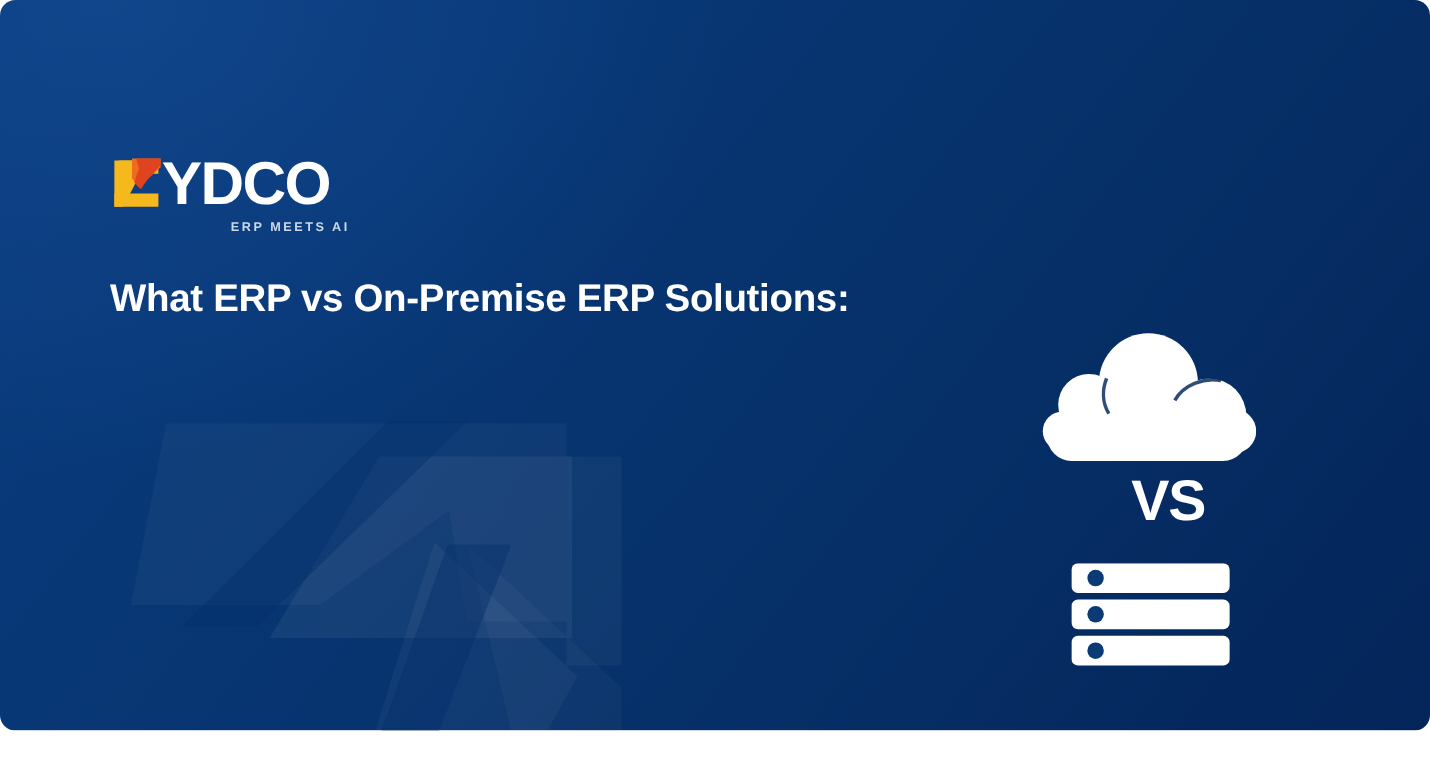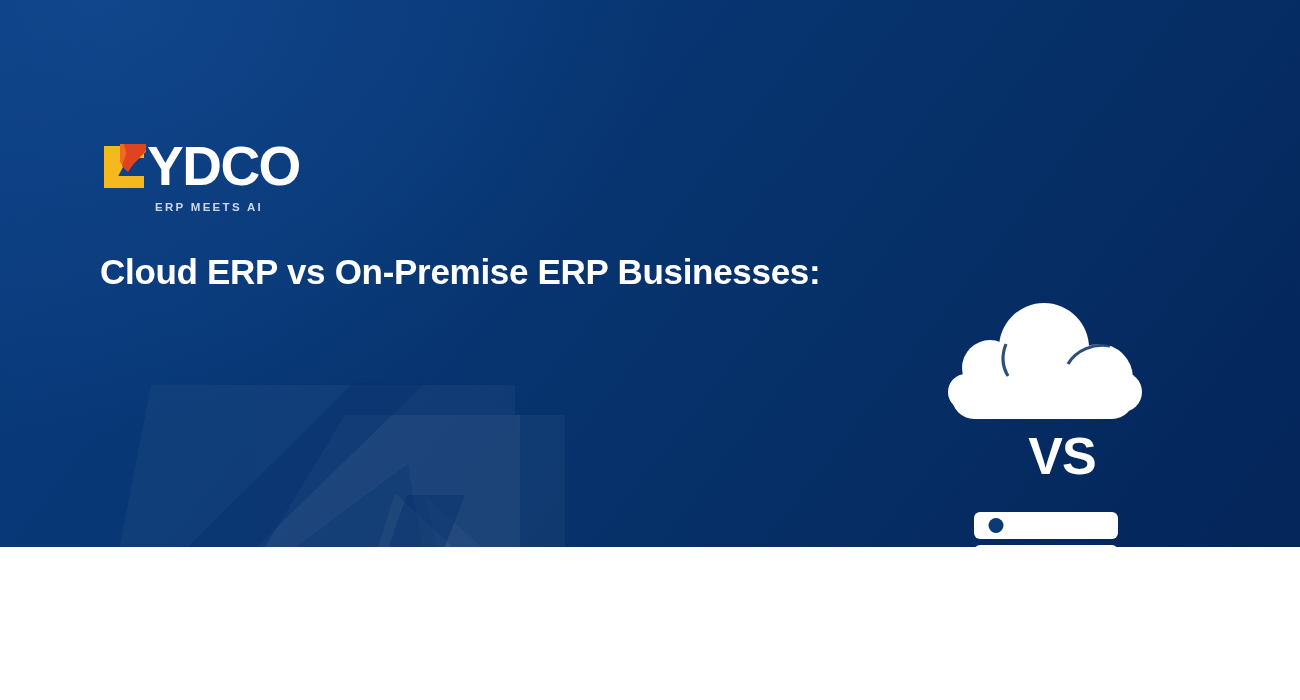--- a/index.html
+++ b/index.html
@@ -5,25 +5,26 @@
   * { margin:0; padding:0; box-sizing:border-box; }
 
   html, body {
     width:1300px; height:700px;
     overflow:hidden;
     font-family:"Liberation Sans", sans-serif;
   }
 
   #banner {
     position:relative;
-    width:1300px; height:547px;
+    width:1300px; height:664px;
     background:
       radial-gradient(ellipse 900px 700px at 8% 0%, rgba(22,78,150,0.55) 0%, rgba(22,78,150,0) 62%),
       linear-gradient(128deg, #0a3c80 0%, #083775 30%, #063068 62%, #04255a 100%);
     overflow:hidden;
+    border-radius:14px;
   }
 
   
   #watermark {
     position:absolute;
     left:95px; top:375px;
     width:580px; height:420px;
     pointer-events:none;
   }
   #watermark svg { display:block; width:100%; height:100%; }
@@ -52,21 +53,21 @@
     letter-spacing:-1.5px;
     color:#ffffff;
     line-height:1;
     margin-left:-9px;
     position:relative;
     z-index:1;
   }
 
   #logo-tagline {
     margin-top:7px;
-    text-align:center;
+    text-align:right;
     width:218px;
     font-size:11.5px;
     font-weight:bold;
     letter-spacing:2.3px;
     color:#cbd8ea;
   }
 
   
   #headline {
     position:absolute;
@@ -154,21 +155,21 @@
           <polygon points="24,6 46,6 46,12 30,30" fill="#e0431f"></polygon>
           <polygon points="26,16 40,16 28,34 22,28" fill="#e0431f"></polygon>
         </svg>
       </span>
       <span id="logo-word">YDCO</span>
     </div>
     <div id="logo-tagline">ERP MEETS AI</div>
   </div>
 
   <h1 id="headline">
-    <span class="hl-line">Cloud ERP vs On-Premise ERP Businesses:</span>
+    <span class="hl-line">What ERP vs On-Premise ERP Solutions:</span>
   </h1>
 
   <div id="graphic">
 
     <div id="cloud-icon">
       <svg viewBox="0 0 198 128" xmlns="http://www.w3.org/2000/svg" aria-hidden="true">
         <g fill="#ffffff">
           <circle cx="100" cy="52" r="45"></circle>
           <circle cx="46" cy="72" r="28"></circle>
           <circle cx="155" cy="82" r="34"></circle>

